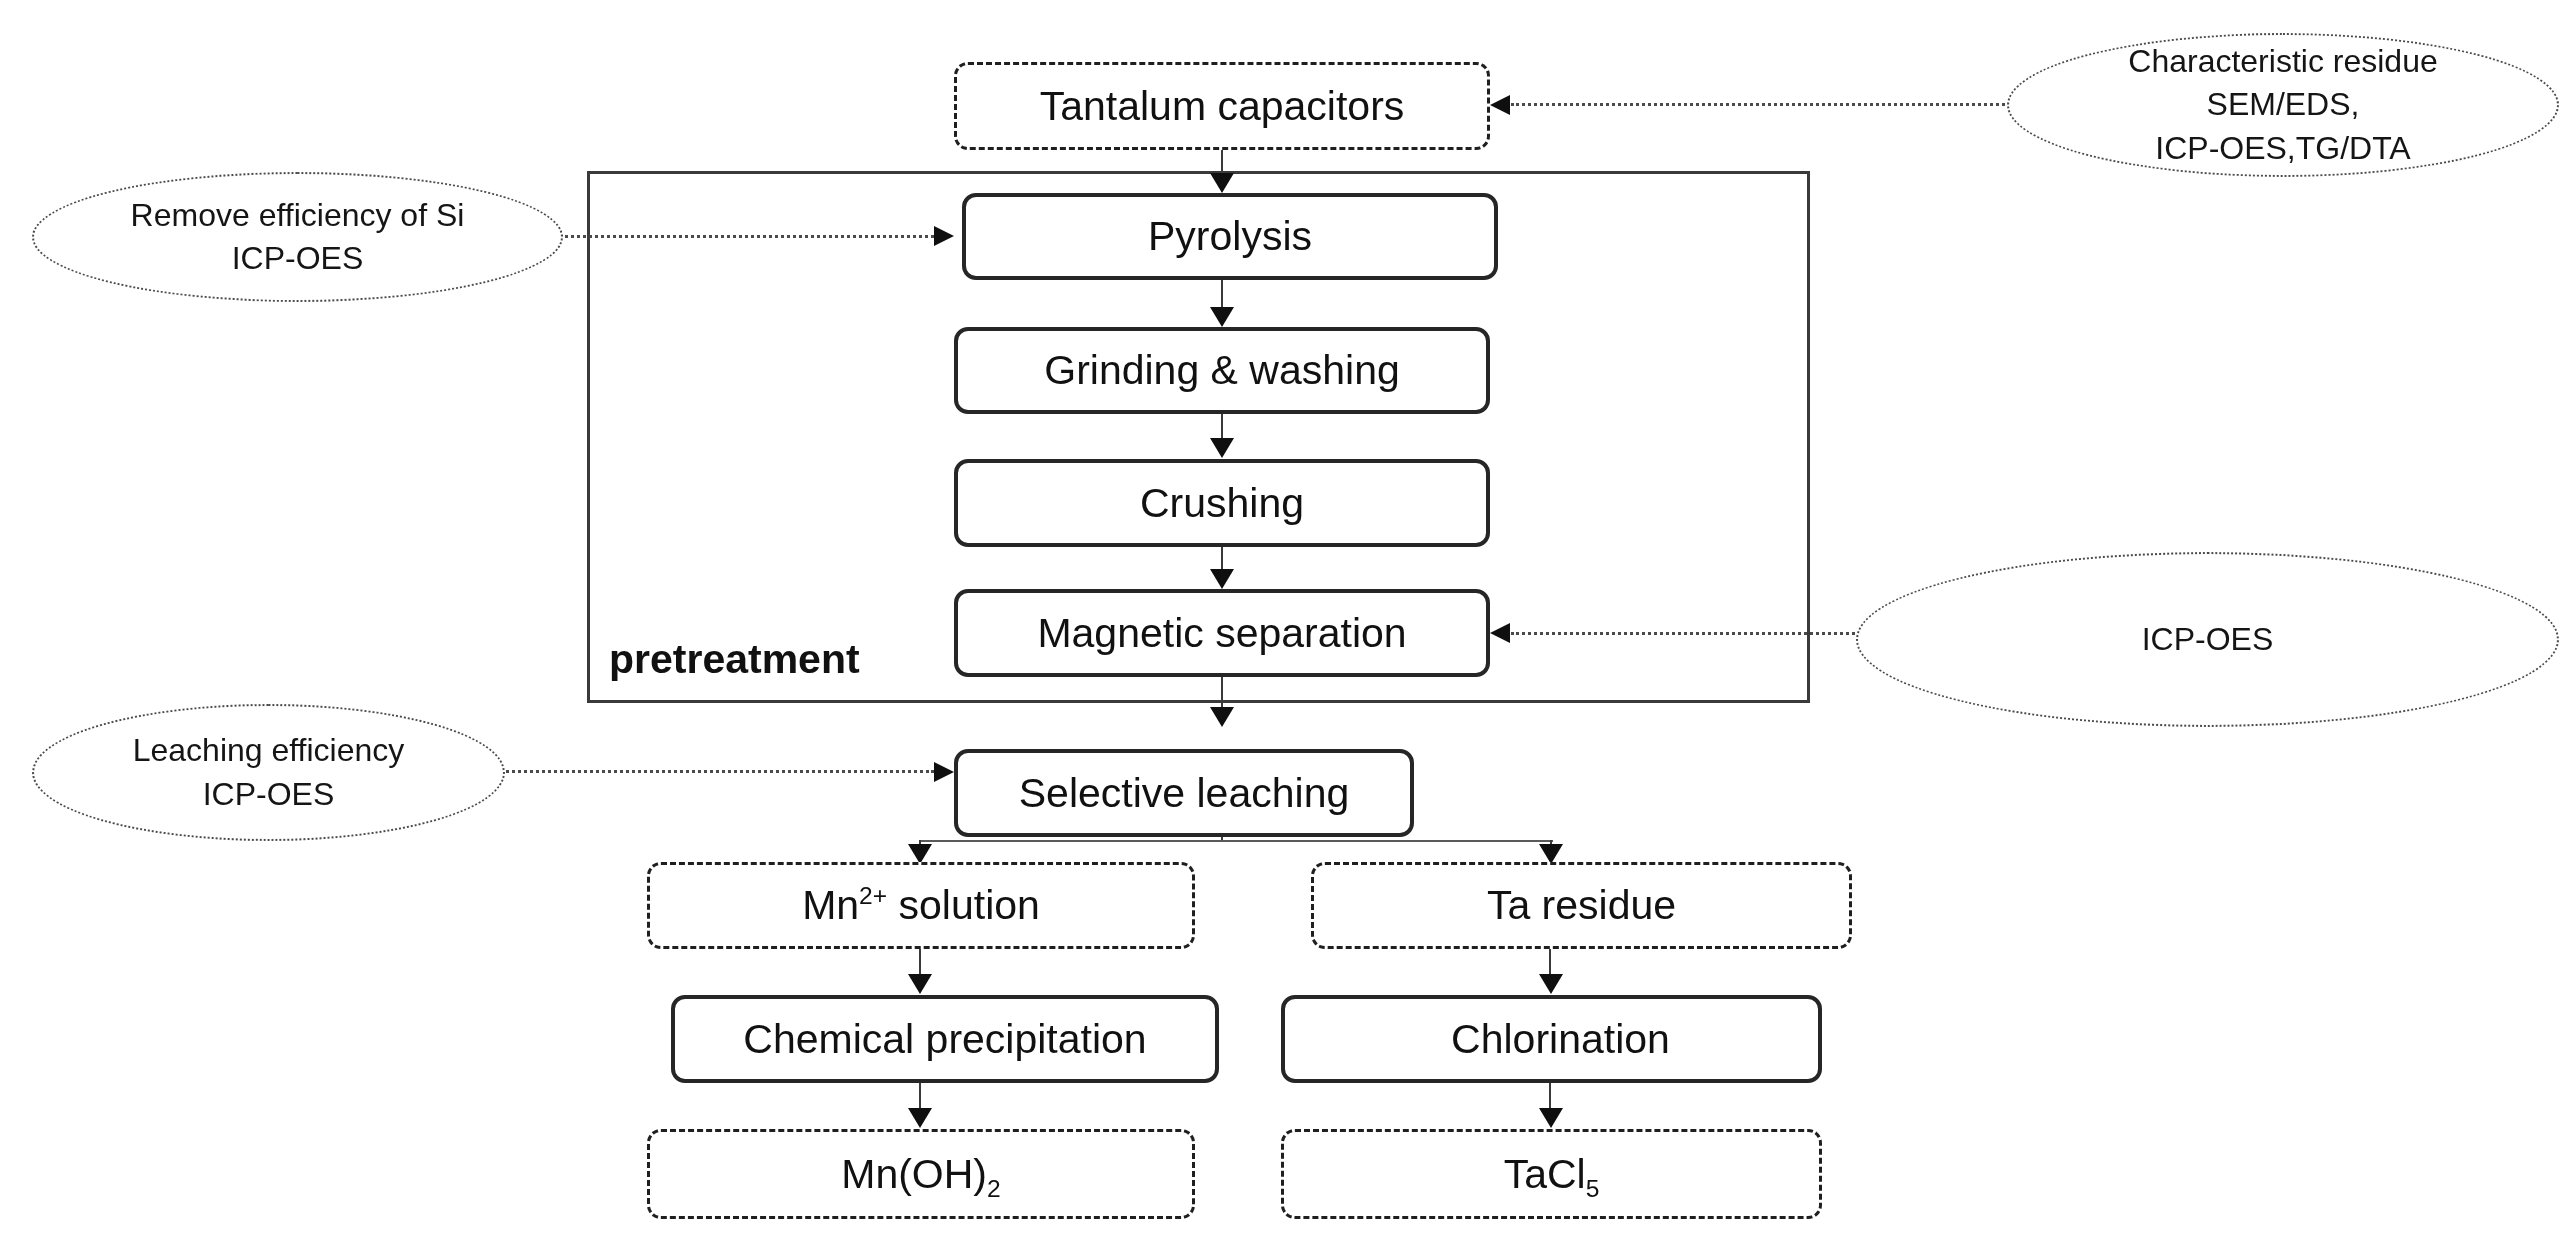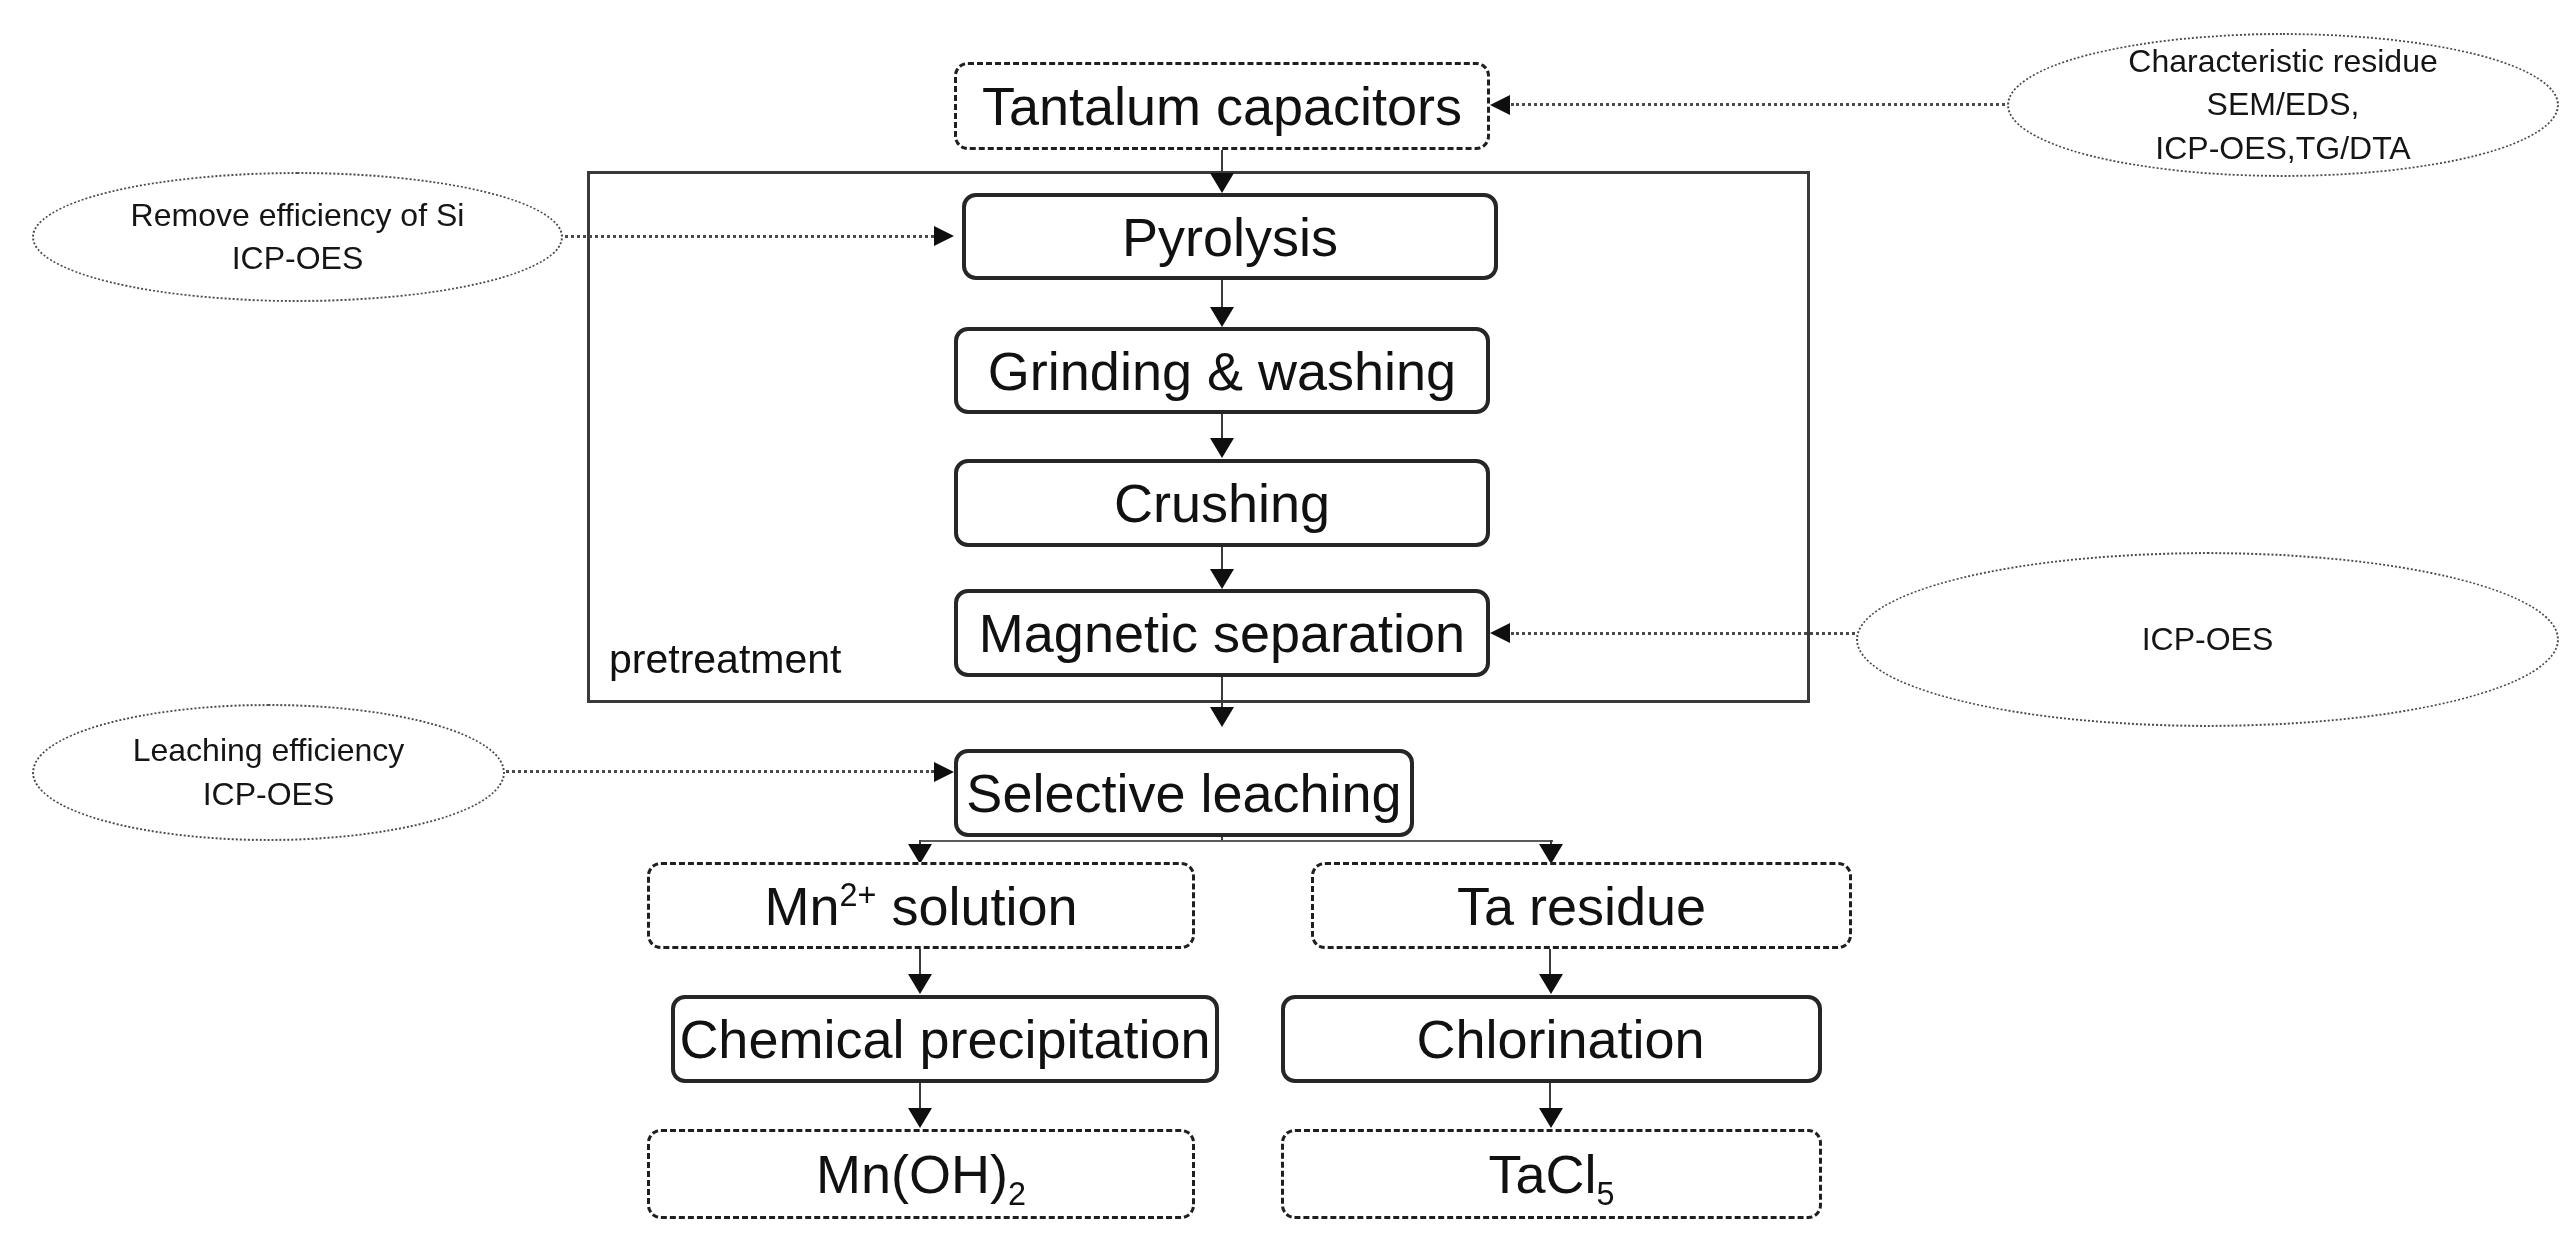--- a/index.html
+++ b/index.html
@@ -16,21 +16,21 @@
   
   .node {
     position: absolute;
     box-sizing: border-box;
     background: #ffffff;
     border: 4px solid #262626;
     border-radius: 14px;
     display: flex;
     align-items: center;
     justify-content: center;
-    font-size: 54px;
+    font-size: 41px;
     line-height: 1;
     color: #111111;
     z-index: 3;
     text-align: center;
     white-space: nowrap;
   }
   .node.dashed { border: 3.2px dashed #1f1f1f; }
   .node sup { font-size: 60%; line-height: 0; }
   .node sub { font-size: 60%; line-height: 0; }
 
@@ -41,20 +41,21 @@
     border: 3.2px solid #3a3a3a;
     background: transparent;
     z-index: 1;
   }
   .frame-label {
     position: absolute;
     font-size: 41px;
     color: #111111;
     z-index: 2;
     white-space: nowrap;
+    font-weight: bold;
   }
 
   
   .ellipse {
     position: absolute;
     box-sizing: border-box;
     border: 2.4px dotted #4a4a4a;
     border-radius: 50%;
     background: #ffffff;
     display: flex;

